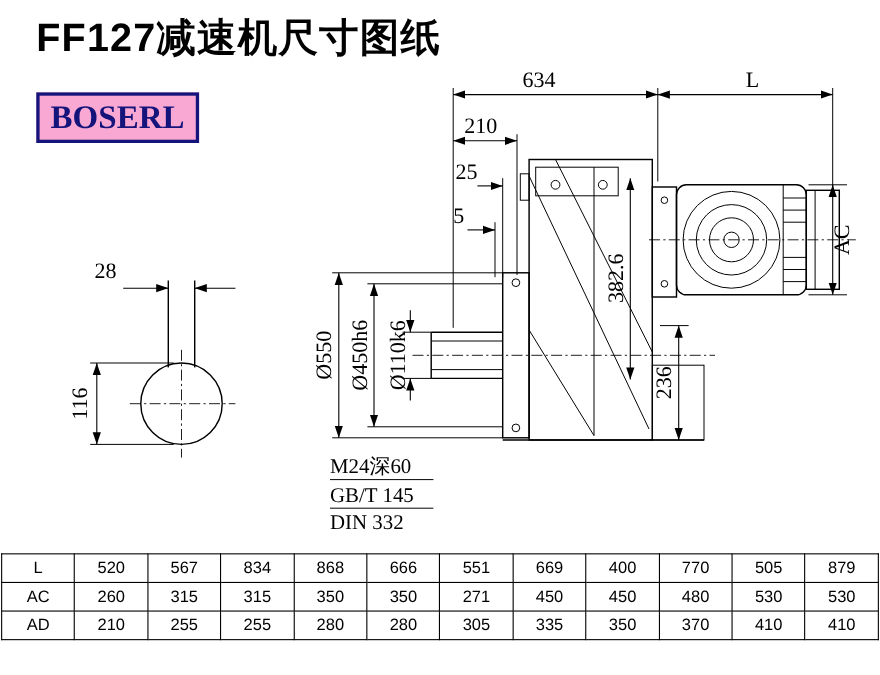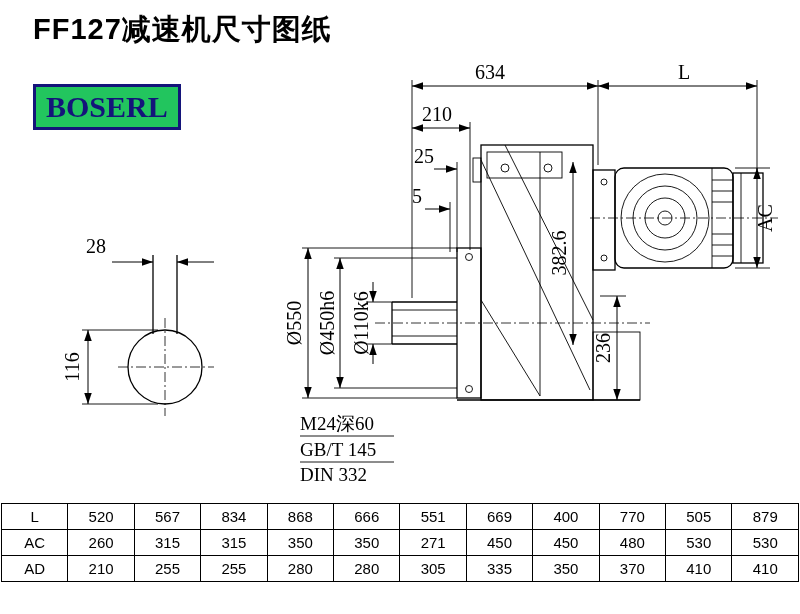--- a/index.html
+++ b/index.html
@@ -1,22 +1,22 @@
 <!DOCTYPE html>
 <html><head>
 <meta charset="utf-8">
 <style>
   html,body{margin:0;padding:0;background:#fff;}
   .page{position:relative;width:800px;height:614px;background:#fff;overflow:hidden;
         font-family:"Liberation Sans",sans-serif;color:#000;}
-  .title{position:absolute;left:33px;top:10px;font-size:29px;font-weight:700;
+  .title{position:absolute;left:33px;top:10px;font-size:36px;font-weight:700;
          font-family:"Liberation Sans",sans-serif;letter-spacing:1px;}
   .brand{position:absolute;left:33px;top:84px;border:3px solid #14147a;padding:0 10px;
          font-family:"Liberation Serif",serif;font-weight:700;font-size:30px;color:#14147a;
-         background:#22c55e;line-height:40px;}
+         background:#f9a8d4;line-height:40px;}
   svg{position:absolute;left:0;top:0;}
   .ln{stroke:#000;stroke-width:1.3;fill:none;}
   .thin{stroke:#000;stroke-width:0.9;fill:none;}
   .dim{stroke:#000;stroke-width:1;fill:none;}
   .cl{stroke:#000;stroke-width:0.8;fill:none;stroke-dasharray:10 3 2 3;}
   .dimtxt{font-family:"Liberation Serif",serif;font-size:20px;fill:#000;}
   .notetxt{font-family:"Liberation Serif",serif;font-size:19px;fill:#000;}
   table{position:absolute;left:1px;top:503px;width:798px;border-collapse:collapse;
         table-layout:fixed;background:#fff;}
   th,td{border:1px solid #000;text-align:center;vertical-align:middle;

